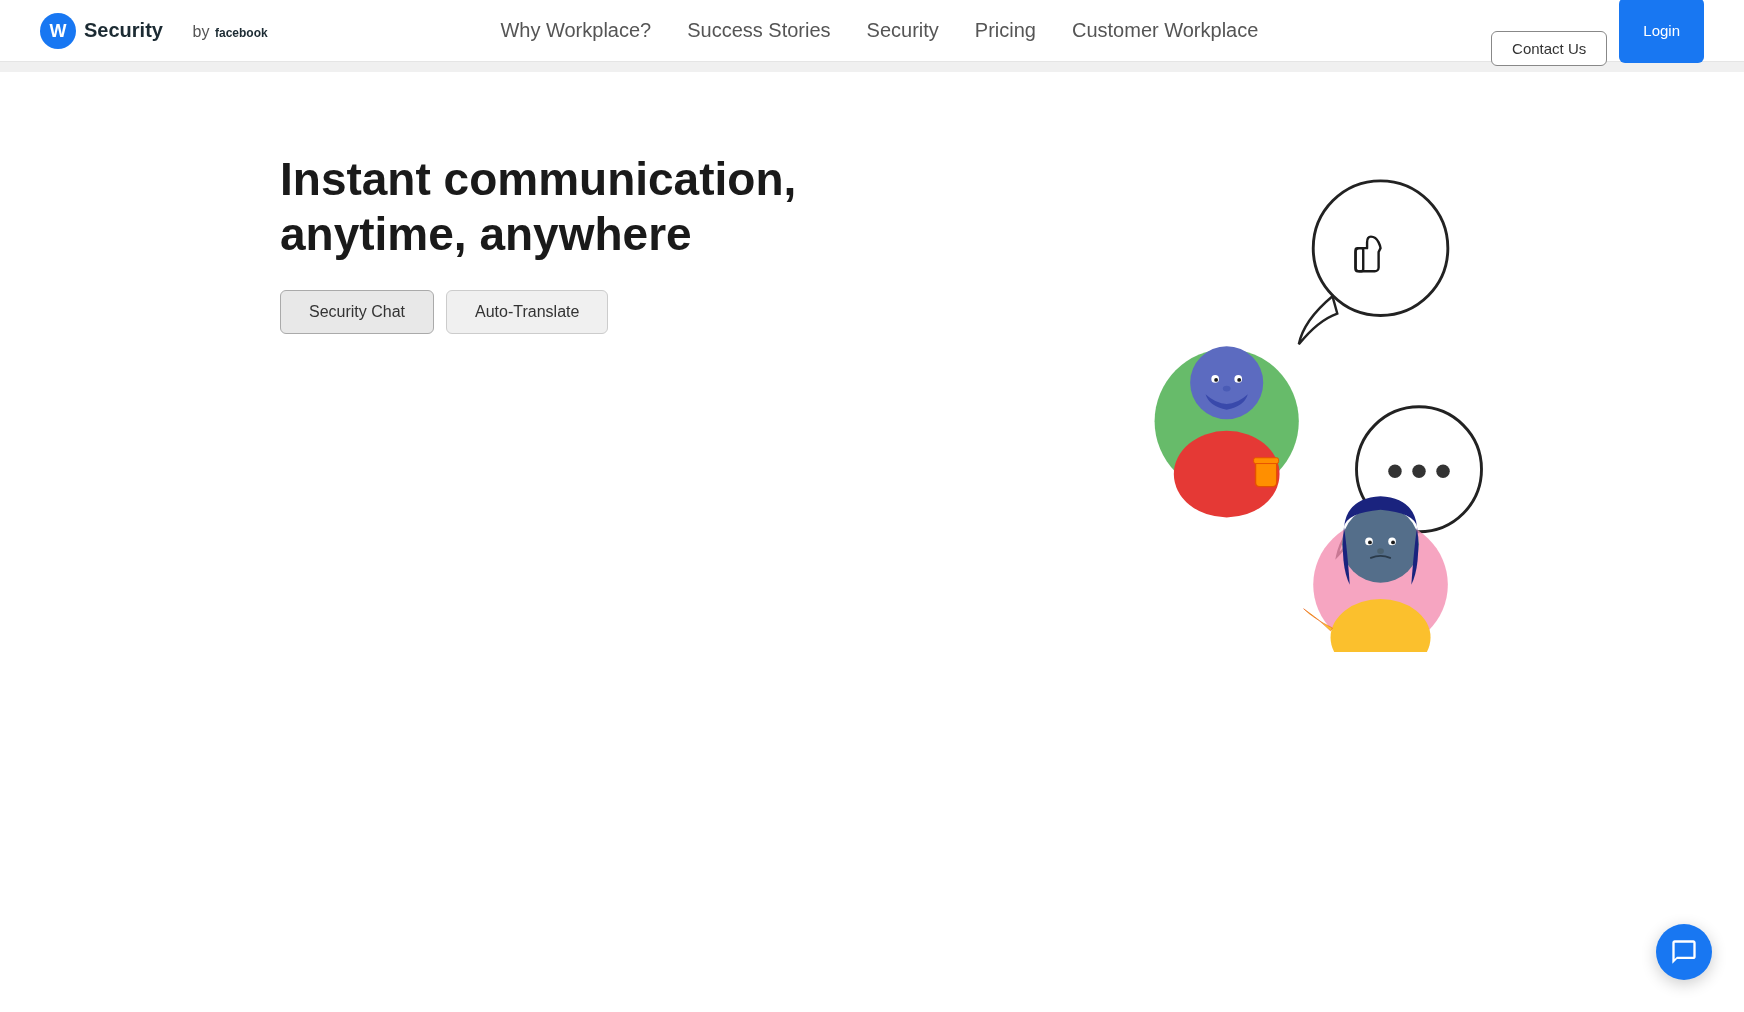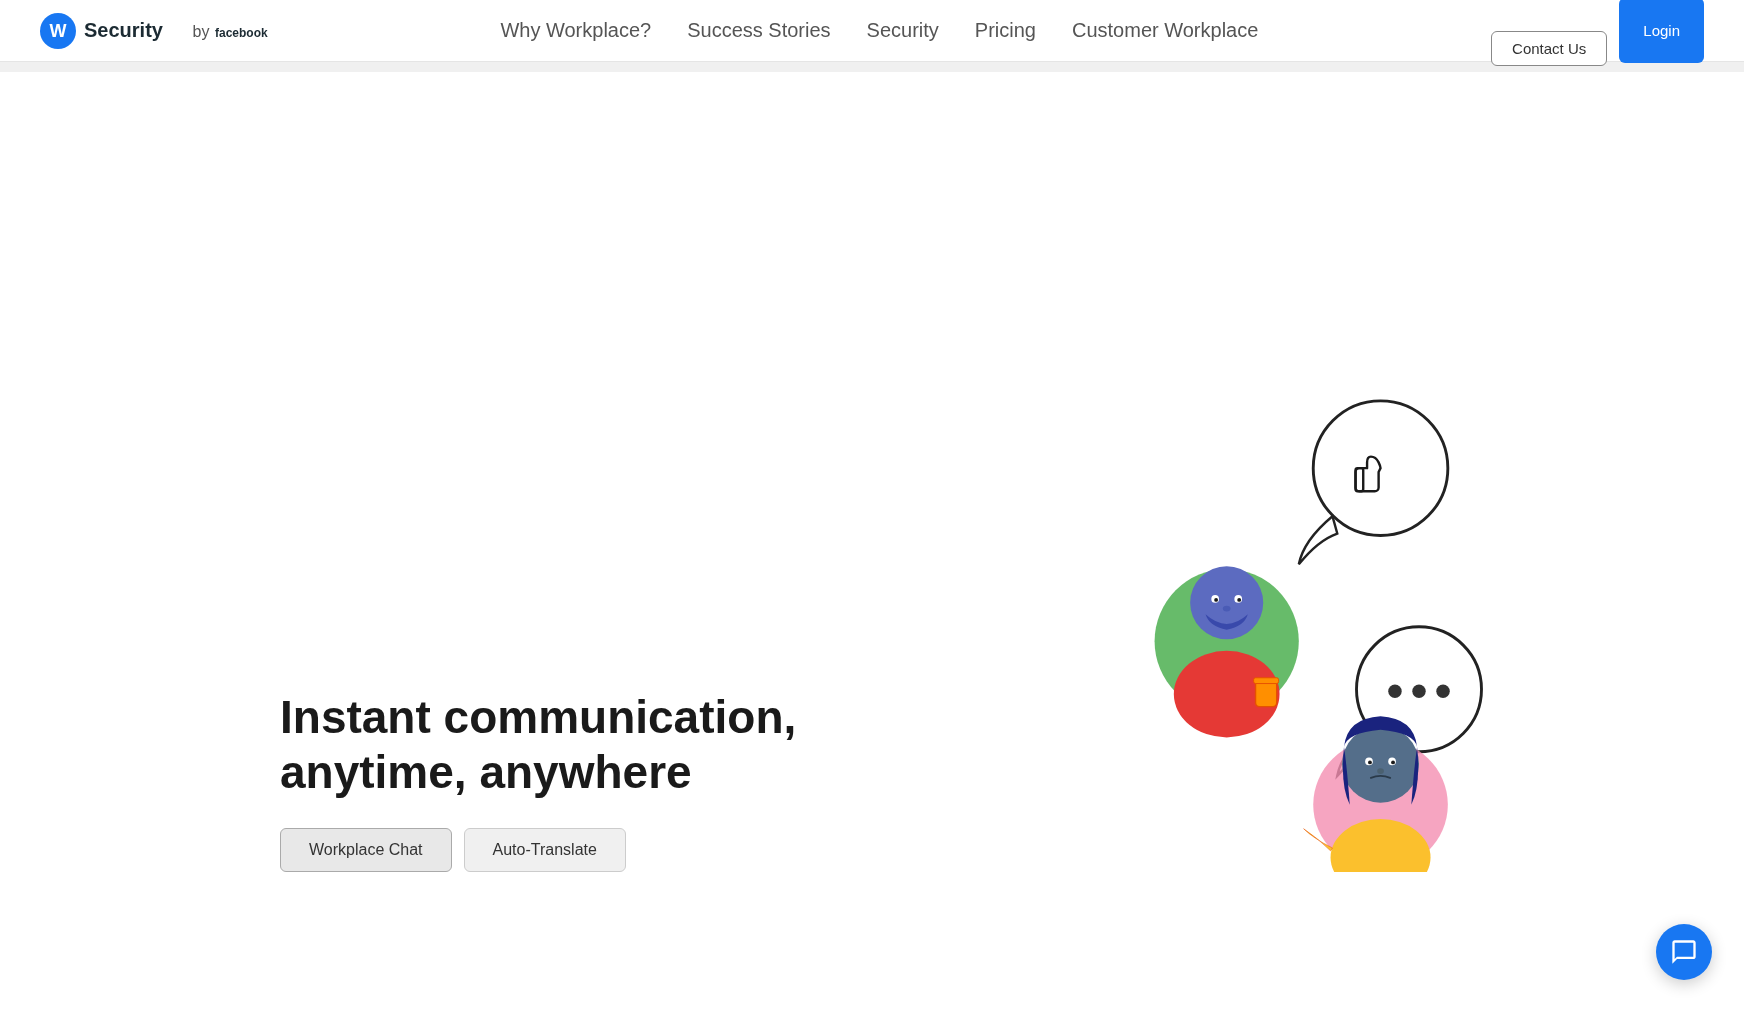--- a/index.html
+++ b/index.html
@@ -110,21 +110,21 @@
     
     .progress-bar-container {
       height: 10px;
       background: #f0f0f0;
       width: 100%;
     }
 
     
     .main-content {
       display: flex;
-      align-items: flex-end;
+      align-items: flex-start;
       justify-content: space-between;
       padding: 80px 200px 80px 280px;
       min-height: 880px;
       position: relative;
     }
 
     .left-section {
       max-width: 620px;
     }
 
@@ -229,21 +229,21 @@
   </div>
 </nav>
 
 <div class="progress-bar-container"></div>
 
 <main class="main-content">
 
   <div class="left-section">
     <h1 class="headline">Instant communication, anytime, anywhere</h1>
     <div class="tab-buttons">
-      <button class="tab-btn active">Workplace Chat</button>
+      <button class="tab-btn active">Security Chat</button>
       <button class="tab-btn">Auto-Translate</button>
     </div>
   </div>
 
   <div class="illustration-area">
     <svg class="illustration-svg" viewBox="0 0 500 520" xmlns="http://www.w3.org/2000/svg">
 
       <g>
 
         <circle cx="340" cy="100" r="70" fill="white" stroke="#222" stroke-width="3"></circle>

